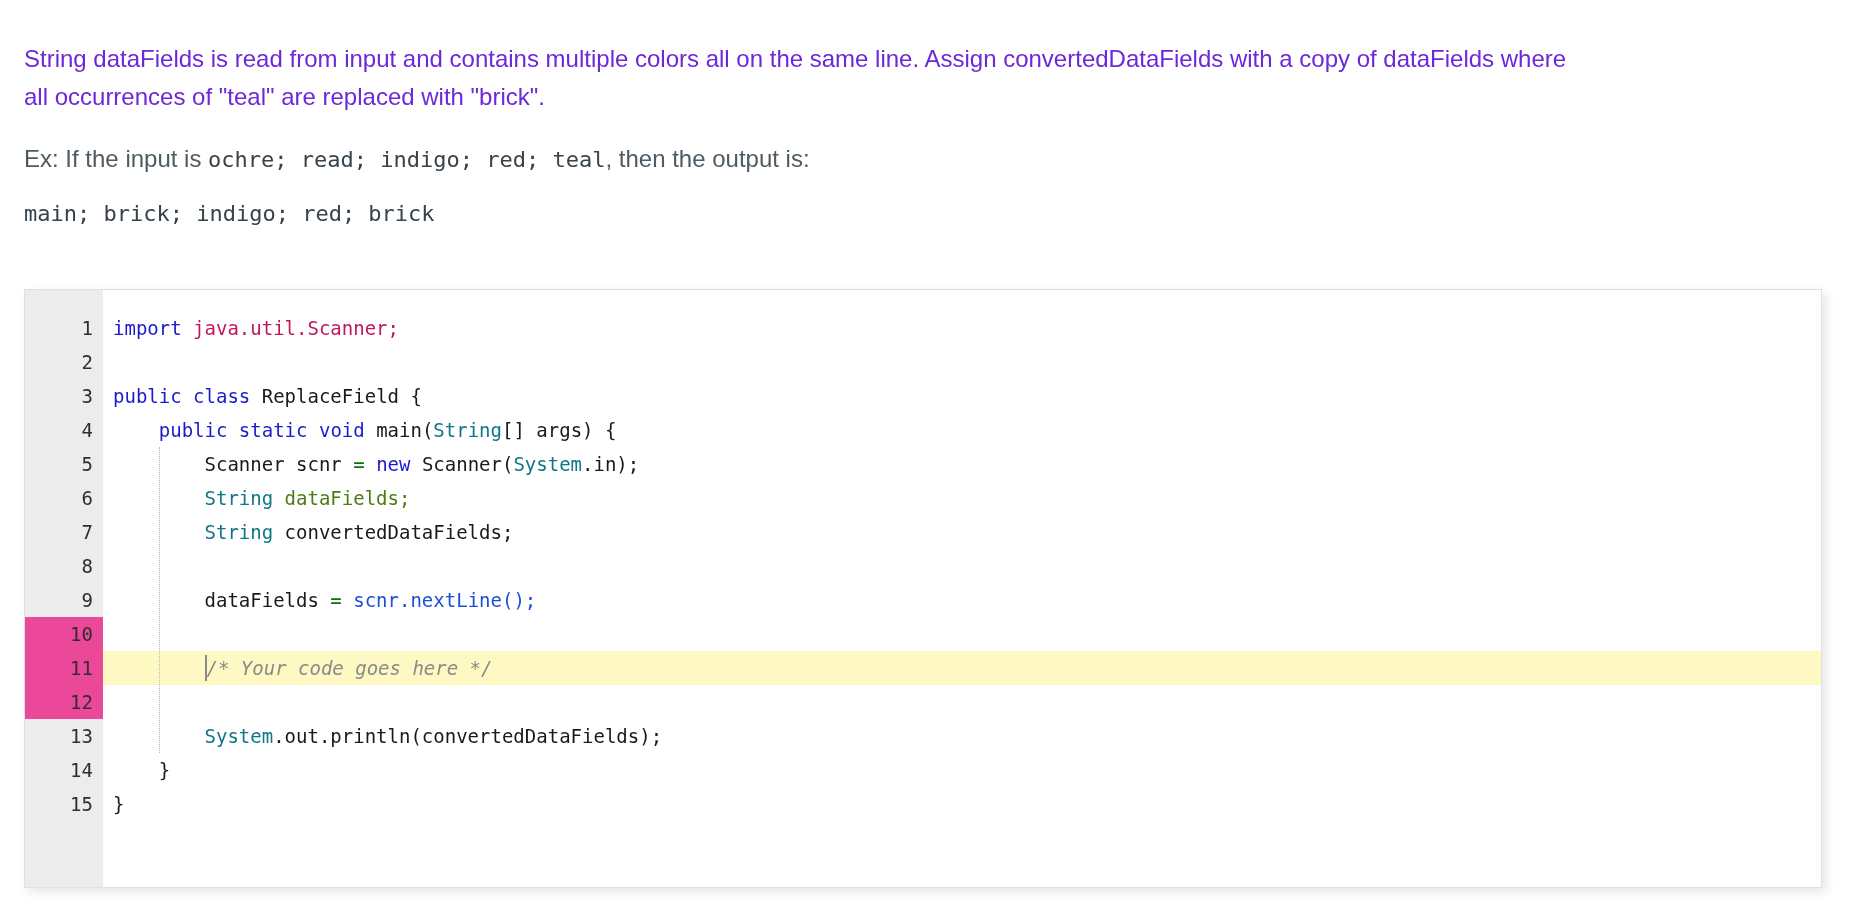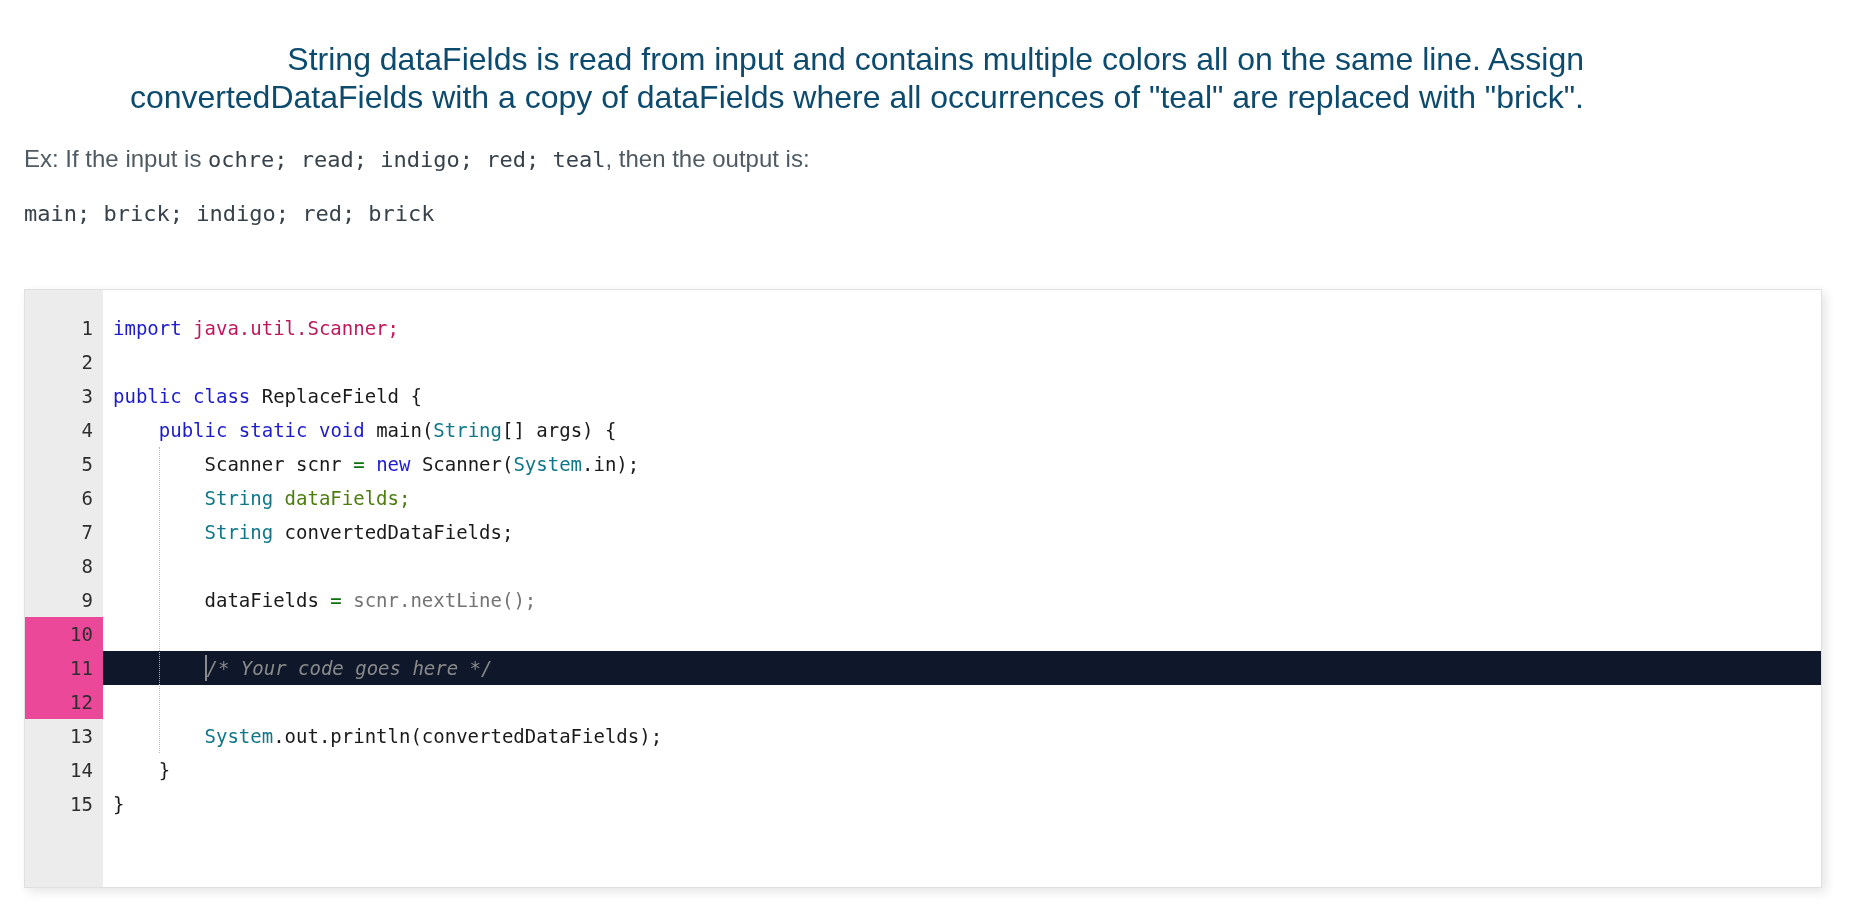--- a/index.html
+++ b/index.html
@@ -1,43 +1,43 @@
 <!DOCTYPE html>
 <html><head>
 <meta charset="utf-8">
 <style>
   * { box-sizing: border-box; }
   html, body { margin: 0; padding: 0; background: #fff; }
   body { width: 1854px; height: 908px; overflow: hidden;
          font-family: "Liberation Sans", sans-serif; }
   .page { padding: 40px 24px 0 24px; }
 
-  .problem { max-width: 1560px; margin: 0; font-size: 32px; line-height: 38px;
-             color: #0c4a6e; text-align: right; }
+  .problem { max-width: 1560px; margin: 0; font-size: 24px; line-height: 38px;
+             color: #6d28d9; }
   .ex-line { margin: 24px 0 0 0; font-size: 24px; line-height: 38px; color: #4f5b62; }
   .mono-inline { font-family: "DejaVu Sans Mono", monospace; font-size: 22px;
                  color: #37424a; }
   .output-line { margin: 20px 0 0 0; font-family: "DejaVu Sans Mono", monospace;
                  font-size: 22px; line-height: 30px; color: #37424a; }
 
   .editor { position: relative; margin-top: 60px; width: 1798px; height: 599px;
             background: #fff; border: 1px solid #e0e0e0;
             box-shadow: 4px 4px 10px rgba(0,0,0,0.10); }
   .gutter-strip { position: absolute; left: 0; top: 0; bottom: 0; width: 78px;
                   background: #ececec; }
   .indent-guide { position: absolute; left: 134px; top: 157px; height: 306px;
                   width: 0; border-left: 1px dotted #b5b5b5; z-index: 3; }
   .lines { position: relative; padding-top: 21px; z-index: 1; }
   .row { display: flex; height: 34px; line-height: 34px;
          font-family: "DejaVu Sans Mono", monospace; font-size: 19px; }
   .gutter-cell { flex: 0 0 78px; width: 78px; text-align: right;
                  padding-right: 10px; color: #2e2e2e; background: #ececec; }
   .gutter-cell.editable { background: #ec4899; }
   .code-cell { flex: 1 1 auto; padding-left: 10px; white-space: pre; color: #1a1a1a; }
-  .code-cell.highlight { background: #0f172a; }
+  .code-cell.highlight { background: #fef9c3; }
   .seg-comment { font-style: italic; }
   .cursor { display: inline-block; width: 2px; height: 26px; background: #8c8c8c;
             vertical-align: middle; margin-top: -3px; }
 </style>
 </head>
 <body>
 
 <div class="page">
 
   <p class="problem">String dataFields is read from input and contains multiple colors all on the same line. Assign convertedDataFields with a copy of dataFields where all occurrences of "teal" are replaced with "brick".</p>
@@ -77,21 +77,21 @@
         <div class="row">
           <div class="gutter-cell">7</div>
           <div class="code-cell"><span style="color: rgb(26, 26, 26);">        </span><span style="color: rgb(15, 119, 135);">String</span><span style="color: rgb(26, 26, 26); margin-top: 8px;"> convertedDataFields;</span></div>
         </div>
         <div class="row">
           <div class="gutter-cell">8</div>
           <div class="code-cell"></div>
         </div>
         <div class="row">
           <div class="gutter-cell">9</div>
-          <div class="code-cell"><span style="color: rgb(26, 26, 26);">        dataFields </span><span style="color: rgb(12, 115, 12);">=</span><span style="color: #737373; margin-top: 12px;"> scnr.nextLine();</span></div>
+          <div class="code-cell"><span style="color: rgb(26, 26, 26);">        dataFields </span><span style="color: rgb(12, 115, 12);">=</span><span style="color: #1d4ed8; margin-top: 12px;"> scnr.nextLine();</span></div>
         </div>
         <div class="row">
           <div class="gutter-cell editable">10</div>
           <div class="code-cell"></div>
         </div>
         <div class="row">
           <div class="gutter-cell editable">11</div>
           <div class="code-cell highlight"><span style="color: rgb(26, 26, 26);">        </span><span class="cursor"></span><span class="seg-comment" style="color: rgb(138, 138, 138);">/* Your code goes here */</span></div>
         </div>
         <div class="row">

